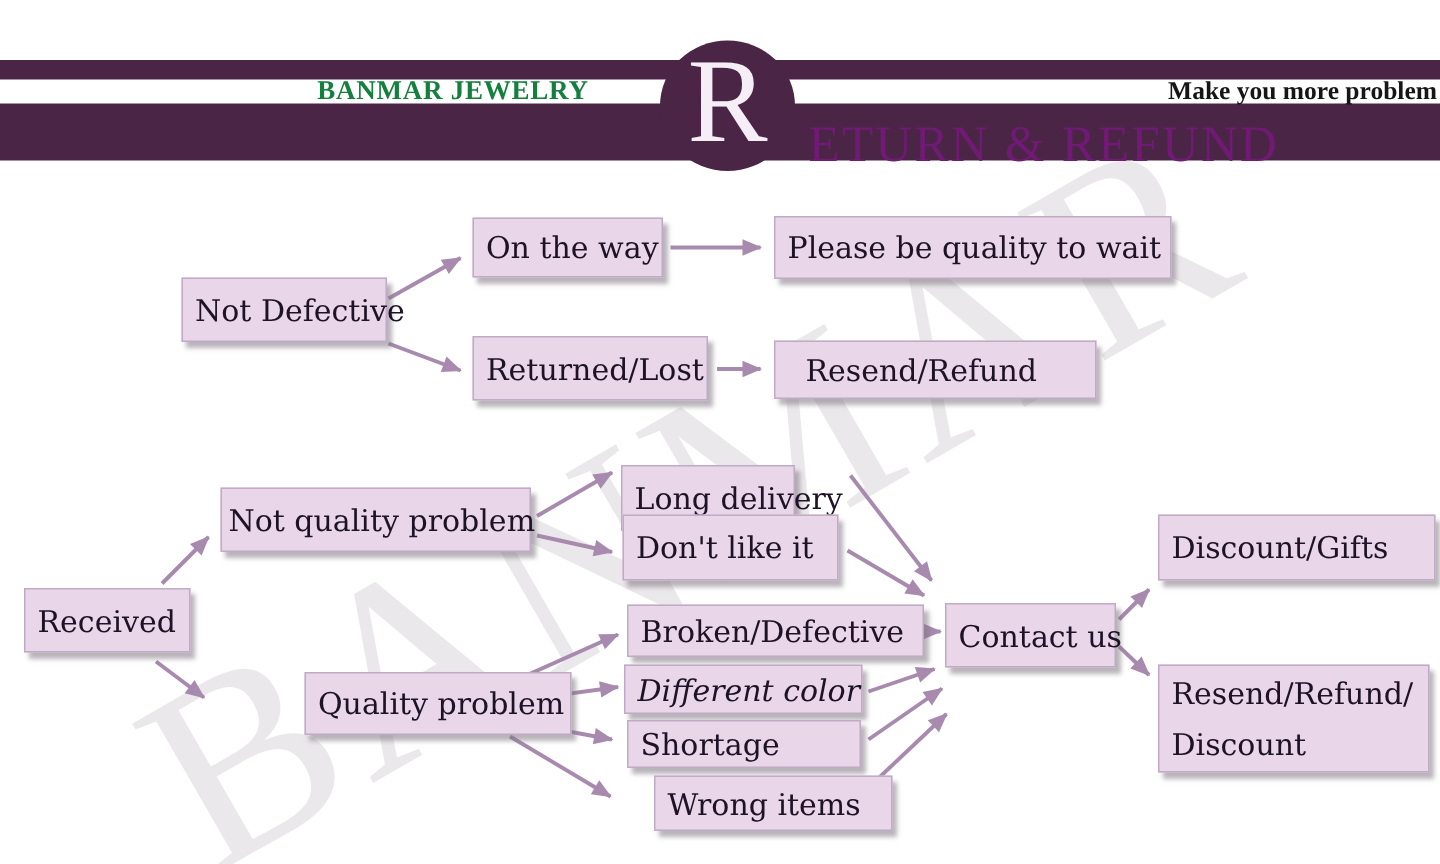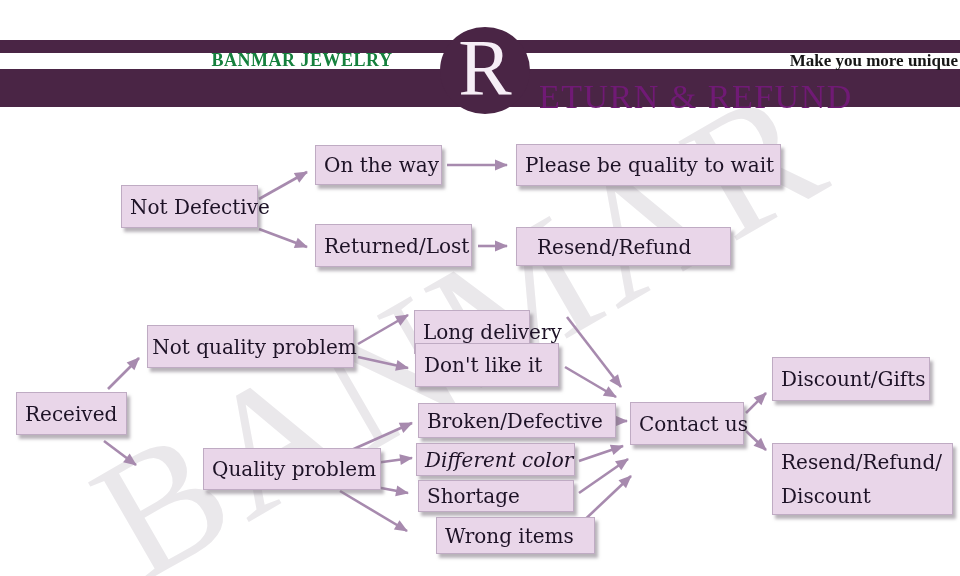--- a/index.html
+++ b/index.html
@@ -50,21 +50,21 @@
 </head>
 <body>
 
 <div class="canvas">
 
   <div class="watermark">BANMAR</div>
 
   <div class="band"></div>
   <div class="stripe"></div>
   <div class="brand">BANMAR JEWELRY</div>
-  <div class="tagline">Make you more unique</div>
+  <div class="tagline">Make you more problem</div>
   <div class="circle">
     <span class="monogram">R</span>
   </div>
   <div class="title">ETURN &amp; REFUND</div>
 
   <svg class="arrows" width="960" height="576" viewBox="0 0 960 576">
     <defs>
       <marker id="ah" markerUnits="userSpaceOnUse" markerWidth="16" markerHeight="14" refX="13" refY="6" orient="auto">
         <path d="M1,0.5 L14,6 L1,11.5 Z"></path>
       </marker>
@@ -130,21 +130,21 @@
       </div>
       <div class="node" style="left: 418px; top: 480px; width: 156px; height: 32px;">
         <div>Shortage</div>
       </div>
       <div class="node" style="left: 436px; top: 517px; width: 159px; height: 37px;">
         <div>Wrong items</div>
       </div>
       <div class="node" style="left: 630px; top: 402px; width: 114px; height: 43px;">
         <div>Contact us</div>
       </div>
-      <div class="node" style="left: 772px; top: 357px; width: 158px; height: 44px; justify-content: center;">
+      <div class="node" style="left: 772px; top: 343px; width: 185px; height: 44px; justify-content: center;">
         <div>Discount/Gifts</div>
       </div>
       <div class="node" style="left: 772px; top: 443px; width: 181px; height: 72px;">
         <div>Resend/Refund/</div>
         <div>Discount</div>
       </div>
     </div>
 
 </div>
 

